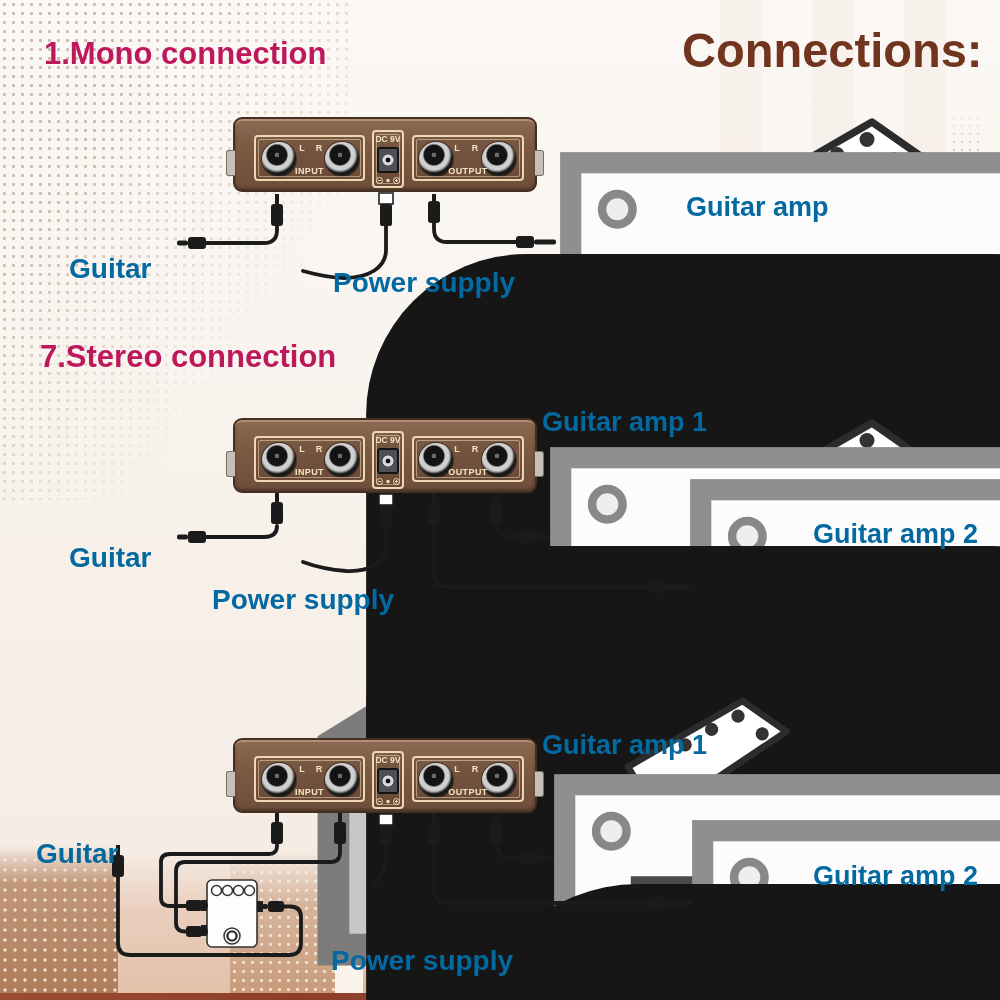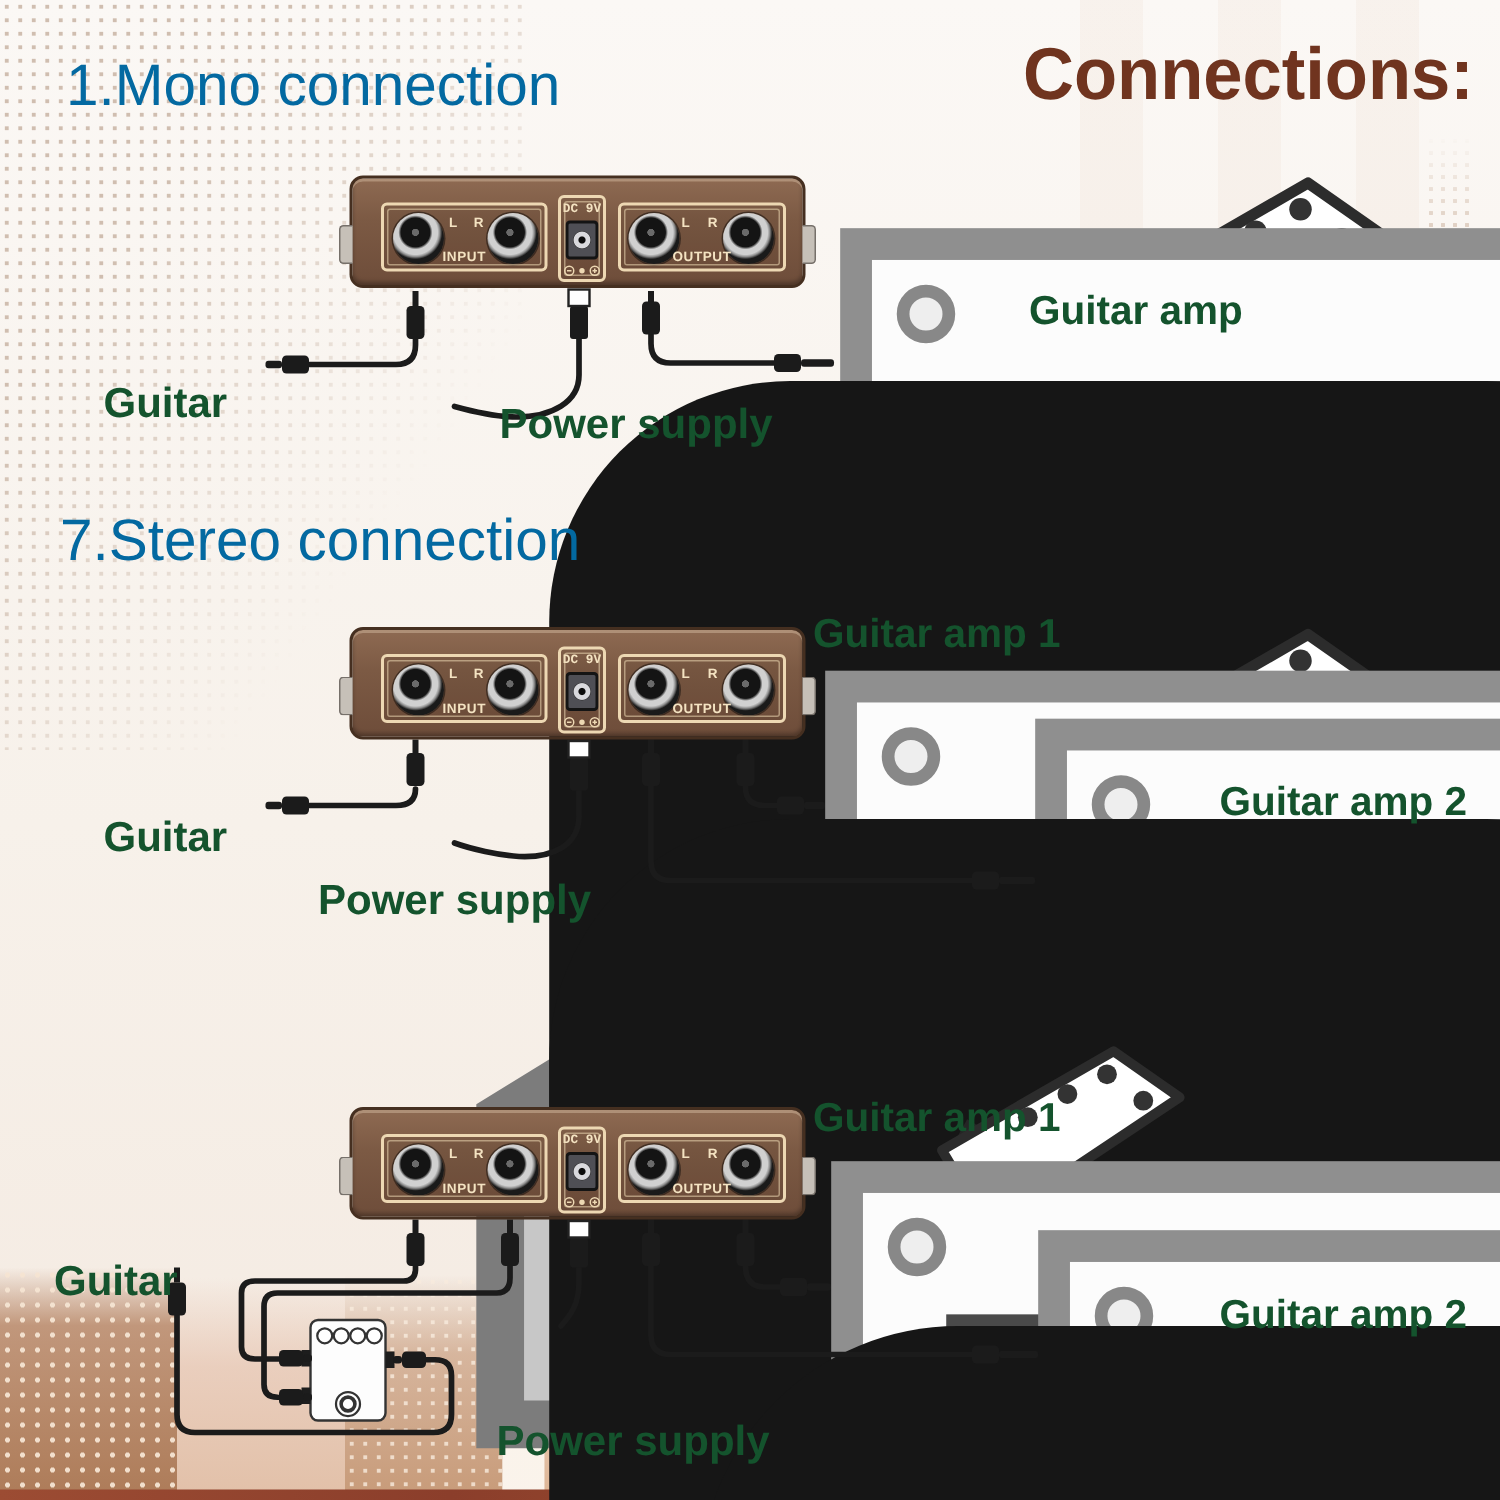--- a/index.html
+++ b/index.html
@@ -55,37 +55,37 @@
     background:linear-gradient(180deg,#8e6a52 0%,#7c5a44 38%,#6e4d3a 100%);
     box-shadow:inset 0 2px 0 rgba(255,235,210,.3),inset 0 -2px 3px rgba(0,0,0,.3);}
   .side-tab{position:absolute;width:8px;height:24px;background:#c6c0b8;border:1px solid #76706a;}
   .tab-l{left:-9px;top:31px;border-right:none;border-radius:3px 0 0 3px;}
   .tab-r{right:-9px;top:31px;border-left:none;border-radius:0 3px 3px 0;}
   .panel{position:absolute;top:16px;height:42px;border:2px solid #edd8b3;border-radius:4px;
     background:rgba(0,0,0,.05);}
   .panel::after{content:"";position:absolute;inset:2px;border:1px solid rgba(237,216,179,.55);border-radius:2px;}
   .p-input{left:19px;width:107px;}
   .p-output{left:177px;width:108px;}
-  .p-dc{left:137px;top:11px;width:28px;height:54px;font-family:Liberation Mono, monospace;}
+  .p-dc{left:137px;top:11px;width:28px;height:54px;}
   .jack{position:absolute;width:34px;height:34px;border-radius:50%;
     background:radial-gradient(circle at 44% 38%,#6a6a6a 0 8%,#141414 9% 34%,#d0d0d0 40% 52%,#8f8f8f 57%,#1a1a1a 63% 100%);
     box-shadow:0 0 0 1px rgba(0,0,0,.45);}
   .chl{position:absolute;top:6px;transform:translateX(-50%);font-size:9px;font-weight:bold;color:#f4e3c2;}
   .pname{position:absolute;left:0;right:0;bottom:3px;text-align:center;font-size:9px;font-weight:bold;
     color:#f4e3c2;letter-spacing:.4px;}
   .dcl{position:absolute;top:2px;left:0;right:0;text-align:center;font-size:8.5px;font-weight:bold;color:#f4e3c2;}
   .dc-jack{position:absolute;left:50%;transform:translateX(-50%);top:15px;width:18px;height:22px;
     background:#4f4f55;border:2px solid #141414;border-radius:3px;}
   .dc-jack::after{content:"";position:absolute;left:50%;top:50%;width:12px;height:12px;border-radius:50%;
     transform:translate(-50%,-50%);
     background:radial-gradient(circle,#0c0c0c 0 24%,#d9d9dd 32% 62%,#2a2a2a 70% 100%);}
   .pol{position:absolute;left:50%;transform:translateX(-50%);bottom:1px;}
   
-  .lbl{position:absolute;z-index:3;color:#14532d;font-weight:600;white-space:nowrap;}
-  .sec-title{position:absolute;z-index:3;font-size:39px;font-weight:400;color:#0369a1;white-space:nowrap;}
+  .lbl{position:absolute;z-index:3;color:#0369a1;font-weight:600;white-space:nowrap;}
+  .sec-title{position:absolute;z-index:3;font-size:31px;font-weight:700;color:#be185d;white-space:nowrap;}
   .main-title{position:absolute;z-index:3;font-size:49px;font-weight:800;color:#70341f;
     transform:scaleX(.96);transform-origin:left top;white-space:nowrap;}
 </style>
 </head>
 <body>
 
 <div class="canvas">
   <div class="bg-base"></div>
   <div class="band b-r4"></div>
   <div class="band b-r1"></div>

